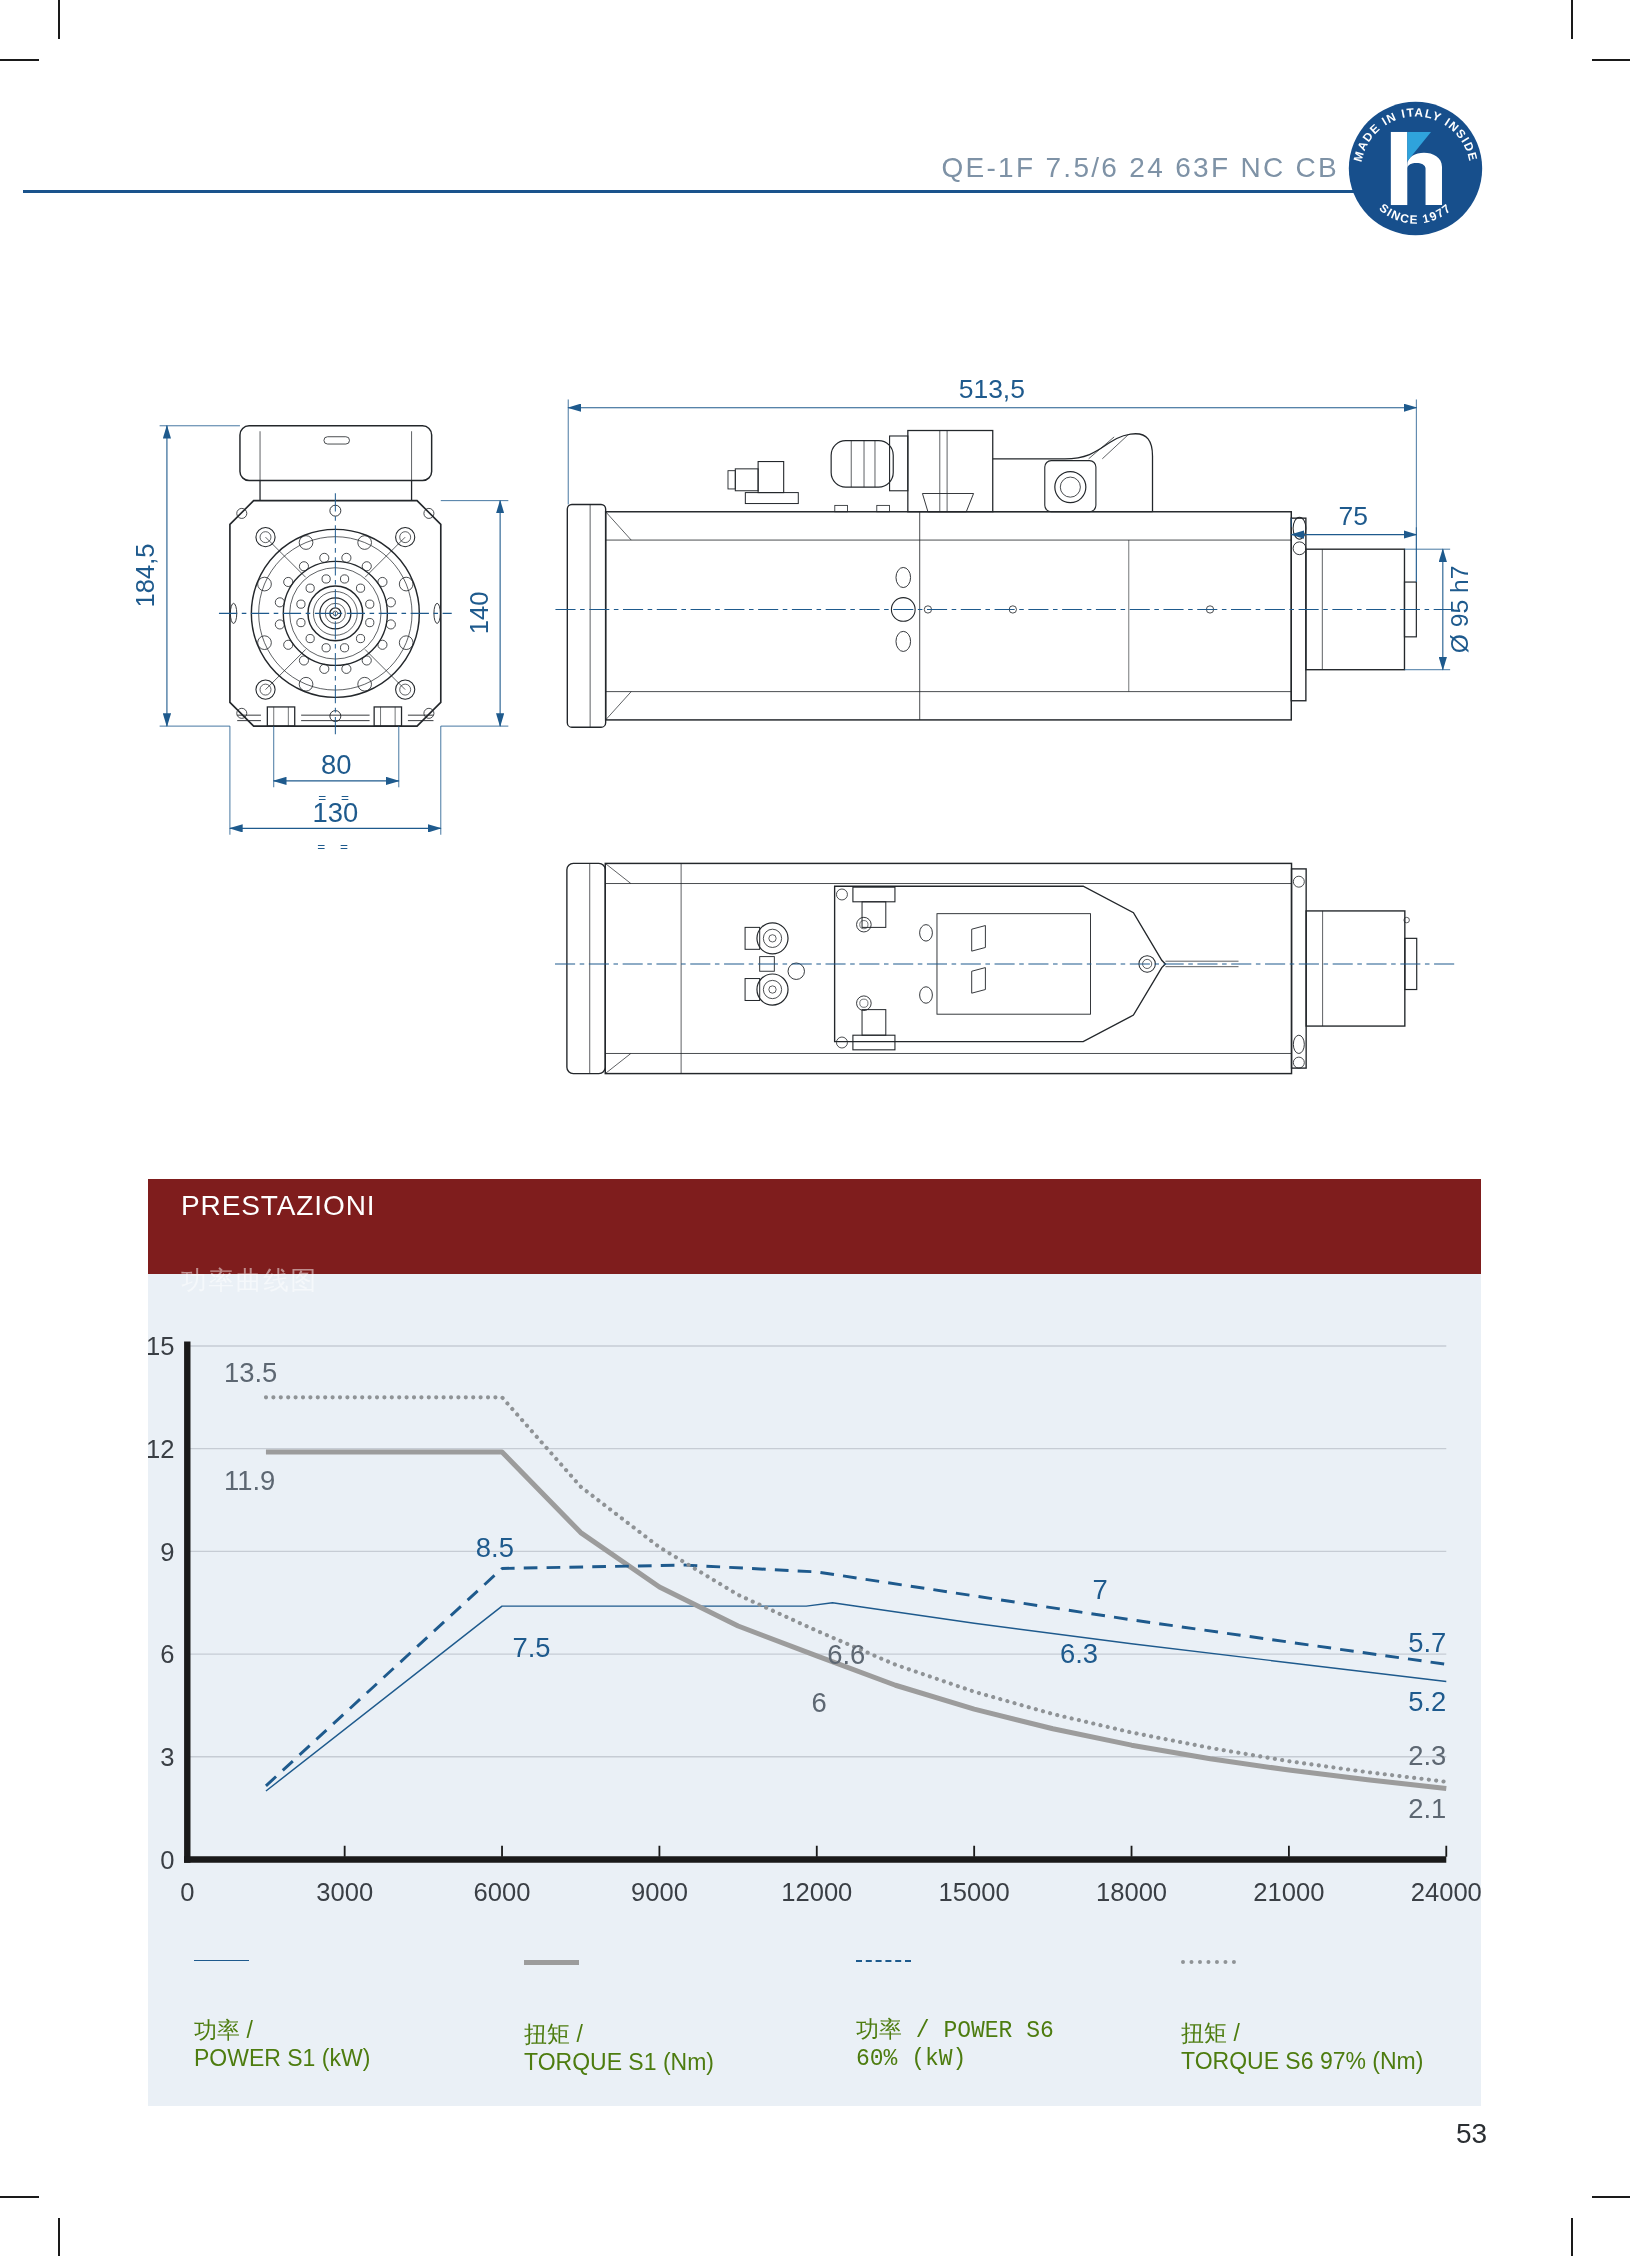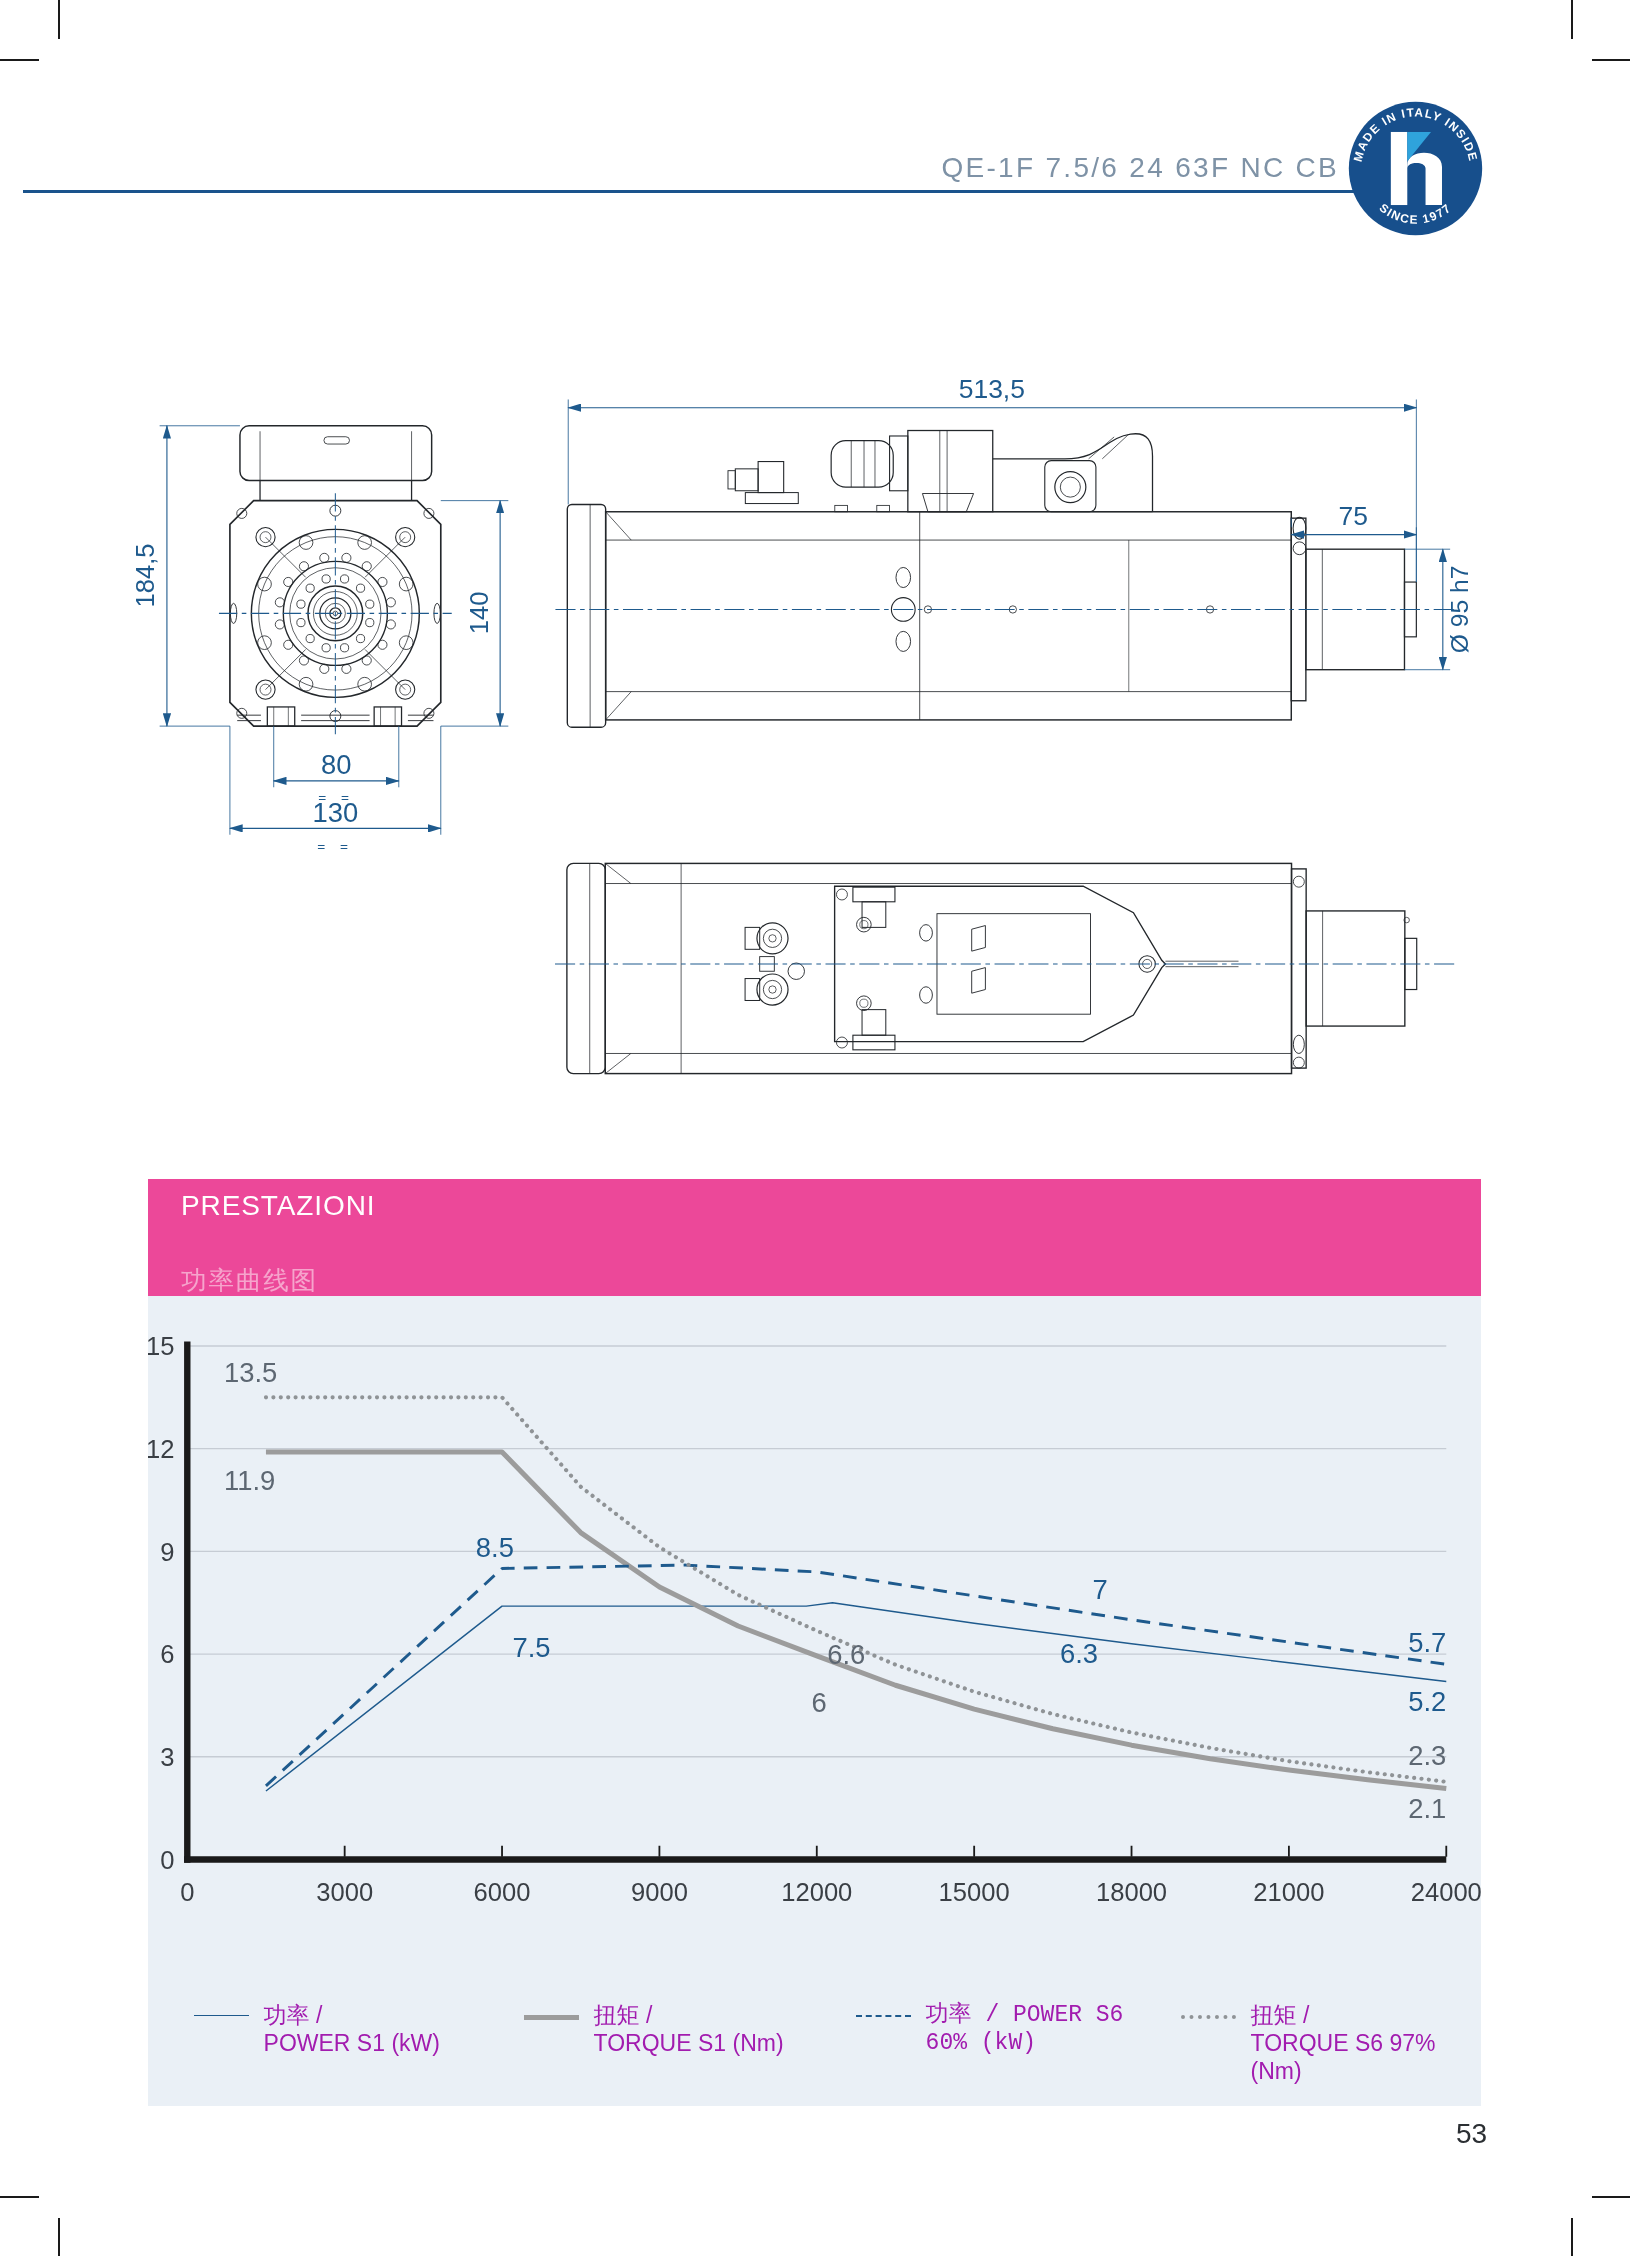--- a/index.html
+++ b/index.html
@@ -5,26 +5,26 @@
   html,body{margin:0;padding:0;background:#ffffff;}
   .page{position:relative;width:1631px;height:2257px;background:#fff;overflow:hidden;
         font-family:"Liberation Sans",sans-serif;}
   .cropmark{position:absolute;background:#1a1a1a;}
   .model-title{position:absolute;top:152px;right:292px;font-size:28px;letter-spacing:2.3px;
         color:#7E92A6;font-weight:400;white-space:nowrap;text-align:center;}
   .header-rule{position:absolute;left:23px;top:190px;width:1333px;height:2.7px;background:#1A538C;}
   .badge{position:absolute;left:1347px;top:100px;}
   svg.dw{position:absolute;}
   .panel{position:absolute;left:148px;top:1179px;width:1333px;height:927px;background:#EAF0F6;}
-  .band{position:absolute;left:0;top:0;width:1333px;height:117px;background:#ec4899;}
+  .band{position:absolute;left:0;top:0;width:1333px;height:95px;background:#7f1d1d;}
   .band-title{position:absolute;left:33px;top:11px;font-size:28px;letter-spacing:0.9px;color:#ffffff;}
   .band-sub{position:absolute;left:33px;top:48px;font-size:25.6px;letter-spacing:1.8px;color:rgba(255,255,255,0.5);margin-top:36px;}
   #perf-chart{position:absolute;left:0;top:91px;}
-  .legend-item{position:absolute;top:822px;display:flex;align-items:flex-start;
-        color:#a21caf;font-size:23px;line-height:28px;}
+  .legend-item{position:absolute;top:767px;display:flex;align-items:flex-start;
+        color:#4d7c0f;font-size:23px;line-height:28px;flex-direction:column;}
   .legend-swatch{width:55px;flex:0 0 55px;margin-top:13.7px;margin-right:14.6px;height:0;}
   .sw-power-s1{border-top:1.8px solid #1E5A8D;}
   .sw-torque-s1{border-top:5.5px solid #9C9C9C;}
   .sw-power-s6{border-top:2.7px dashed #1E5A8D;}
   .sw-torque-s6{border-top:4.6px dotted #8F9396;}
   .page-number{position:absolute;left:1456px;top:2118px;font-size:28px;color:#2B2F33;}
   text{font-family:"Liberation Sans",sans-serif;}
 </style>
 </head>
 <body>

